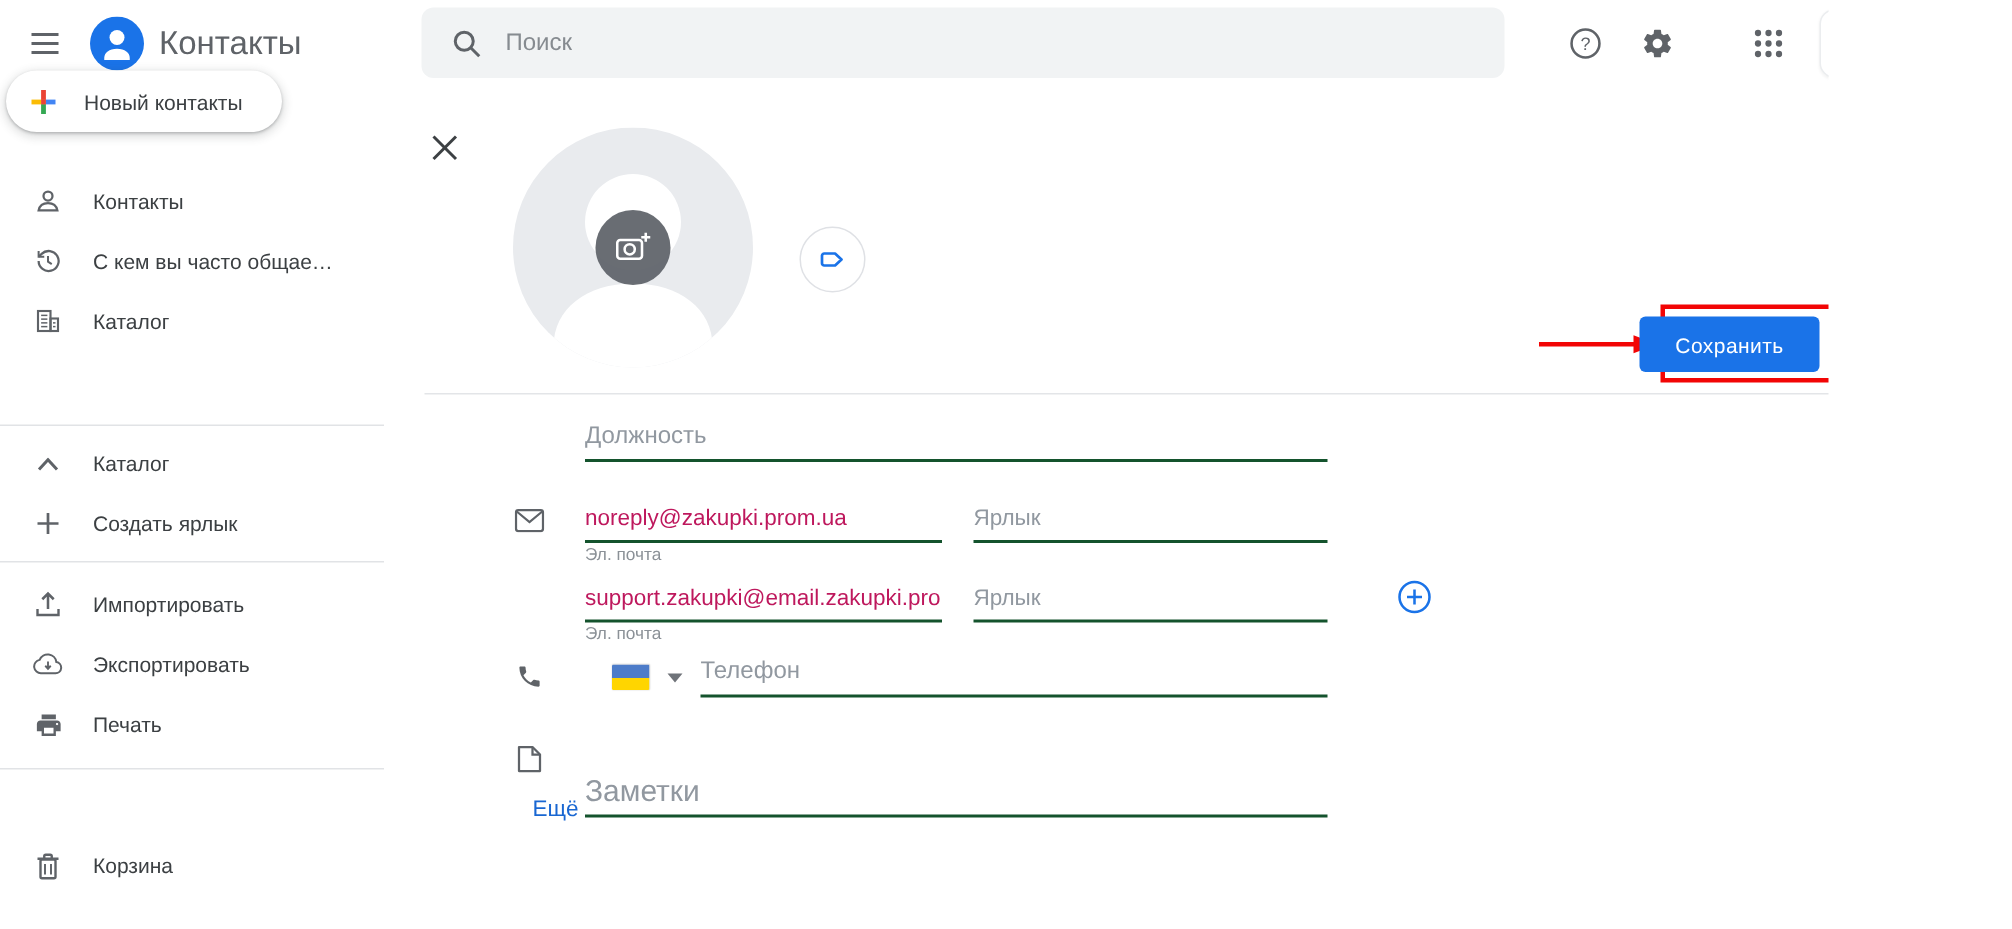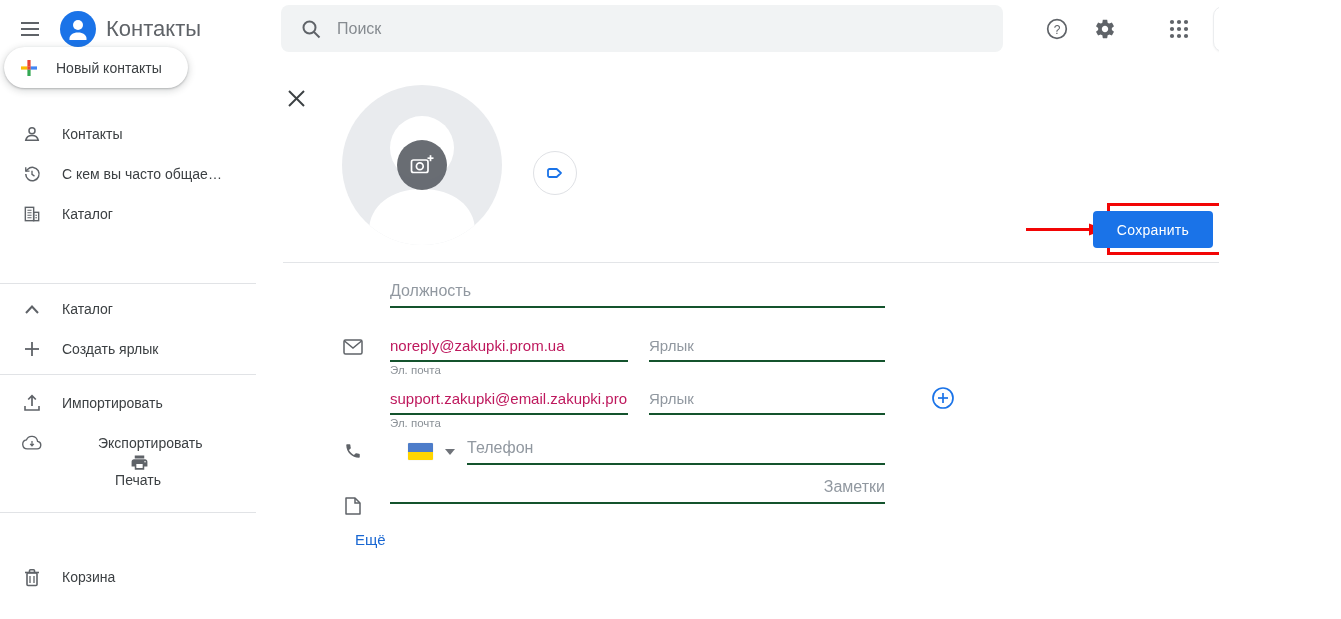--- a/index.html
+++ b/index.html
@@ -255,31 +255,31 @@
   <div class="abs nav-item" style="top:383px;">
     <span class="ic">
       <svg width="18" height="20" viewBox="0 0 18 20" fill="none" stroke="#5f6368" stroke-width="1.7">
         <path d="M9 13V3M5.2 6.5L9 2.7l3.8 3.8"></path>
         <path d="M2 13v4h14v-4" stroke-width="1.6"></path>
       </svg>
     </span>
     <span class="lbl">Импортировать</span>
   </div>
 
-  <div class="abs nav-item" style="top:423px;gap:36px;">
+  <div class="abs nav-item" style="top:423px;">
     <span class="ic">
       <svg width="22" height="16" viewBox="0 0 24 17" fill="none" stroke="#5f6368" stroke-width="1.6">
         <path d="M6.5 15.5h11.5a4.5 4.5 0 0 0 .7-8.95A7 7 0 0 0 5.3 4.8 5.4 5.4 0 0 0 6.5 15.5z"></path>
         <path d="M12 6v5.5M9.8 9.5l2.2 2.4 2.2-2.4" stroke-width="1.5"></path>
       </svg>
     </span>
     <span class="lbl">Экспортировать</span>
   </div>
 
-  <div class="abs nav-item" style="top:452px;flex-direction:column;">
+  <div class="abs nav-item" style="top:463px;">
     <span class="ic">
       <svg width="19" height="19" viewBox="0 0 24 24" fill="#5f6368">
         <path d="M19 8H5c-1.7 0-3 1.3-3 3v6h4v4h12v-4h4v-6c0-1.7-1.3-3-3-3zm-3 11H8v-5h8v5zm3-7c-.55 0-1-.45-1-1s.45-1 1-1 1 .45 1 1-.45 1-1 1zm-1-9H6v4h12V3z"></path>
       </svg>
     </span>
     <span class="lbl">Печать</span>
   </div>
 
   <div class="abs sep" style="top:512px;"></div>
 
@@ -380,17 +380,17 @@
     <div class="caret"></div>
   </div>
   <input class="fld" style="left: 467px; top: 437px; width: 418px; font-size: 16px;" placeholder="Телефон">
 
   <span class="abs" style="left:344px;top:496px;">
     <svg width="18" height="20" viewBox="0 0 18 20" fill="none" stroke="#5f6368" stroke-width="1.5">
       <path d="M2 2h9l5 5v11H2z" stroke-linejoin="round"></path>
         <path d="M11 2v5h5"></path>
     </svg>
   </span>
-  <input class="fld" style="left: 390px; top: 476px; width: 495px; font-size: 16px; text-align: right;" placeholder="Заметки">
+  <input class="fld" style="left: 390px; top: 517px; width: 495px; font-size: 20px;" placeholder="Заметки">
 
   <div class="abs more-link" style="left:355px;top:531px;text-align:right;">Ещё</div>
 
 </div>
 
 </body></html>

